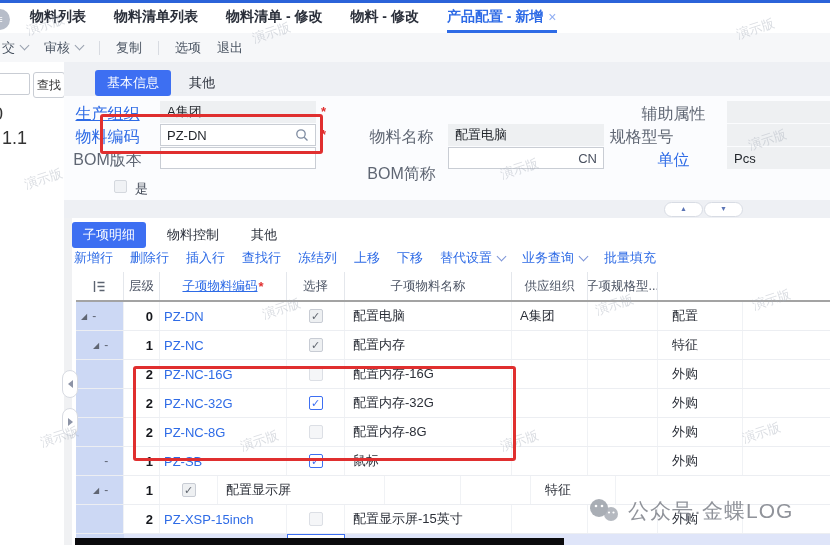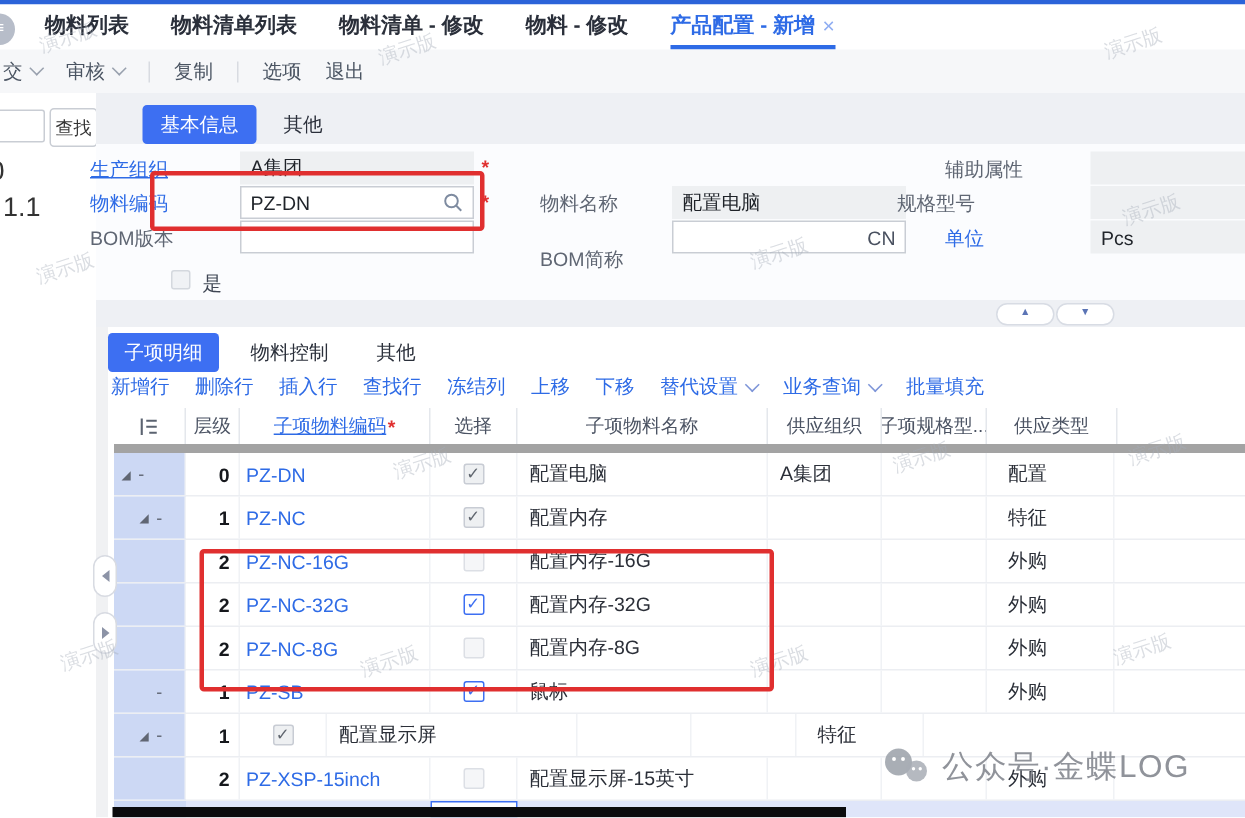--- a/index.html
+++ b/index.html
@@ -27,21 +27,21 @@
   #gutter{left:64px;top:62px;width:8px;height:483px;background:#f0f1f3;}
   .handle{width:14px;height:26px;background:#fff;border:1px solid #d8dbe2;border-radius:8px;left:62px;display:flex;align-items:center;justify-content:center;cursor:pointer;z-index:5;}
   .tri-l{width:0;height:0;border-top:4px solid transparent;border-bottom:4px solid transparent;border-right:5px solid #8c93a6;}
   .tri-r{width:0;height:0;border-top:4px solid transparent;border-bottom:4px solid transparent;border-left:5px solid #8c93a6;}
   
   #formstrip{left:64px;top:62px;width:766px;height:34px;background:#eef0f4;}
   #formpanel{left:64px;top:96px;width:766px;height:104px;background:#fbfcfe;}
   #formtabs{left:95px;top:70px;display:flex;gap:6px;}
   .ftab{padding:4px 12px;border-radius:3px 3px 0 0;font-size:13px;color:#2a2f3a;cursor:pointer;}
   .ftab.active{background:#3d6ff2;color:#fff;border-radius:3px;}
-  .flabel{font-size:13px;color:#5f6673;text-align:left;display:block;}
+  .flabel{font-size:16px;color:#5f6673;text-align:center;display:block;}
   .flabel.blue{color:#2e6be6;cursor:pointer;}
   .flabel.blue.u{text-decoration:underline;}
   .fval{height:22px;box-sizing:border-box;font-size:13px;color:#1f2329;display:flex;align-items:center;padding:0 6px;}
   .ro{background:#eef0f2;border:1px solid transparent;}
   .inp{background:#fff;border:1px solid #c9cdd4;}
   .req{color:#e02f2f;font-size:13px;font-weight:700;}
   .suffix{margin-left:auto;color:#4a5160;}
   .cbx{width:13px;height:13px;background:#f0f2f5;border:1px solid #d4d8de;border-radius:2px;box-sizing:border-box;cursor:pointer;}
   .pill{width:37px;height:13px;background:#fff;border:1px solid #d8dce4;border-radius:8px;text-align:center;font-size:7px;color:#5b74b5;line-height:12px;cursor:pointer;z-index:4;}
   #midstrip{left:64px;top:200px;width:766px;height:18px;background:#eef0f4;}
@@ -49,21 +49,21 @@
   #detailpanel{left:72px;top:218px;width:758px;height:327px;background:#fff;}
   #dtabs{left:72px;top:222px;display:flex;gap:10px;}
   .dtab{padding:4px 11px;font-size:13px;color:#2a2f3a;cursor:pointer;border-radius:3px;}
   .dtab.active{background:#3d6ff2;color:#fff;}
   #dtoolbar{left:74px;top:249px;display:flex;gap:17px;color:#2e6be6;font-size:13px;align-items:center;}
   .tlink{display:flex;align-items:center;gap:6px;cursor:pointer;}
   .chev.blue{border-color:#7d95d8;}
   
   #tbl{left:76px;top:272px;width:754px;}
   .trow{display:flex;height:29px;border-bottom:1px solid #eceef2;box-sizing:border-box;}
-  .thead{height:30px;border-bottom:6px solid #a3a3a3;}
+  .thead{height:30px;border-bottom:2px solid #a3a3a3;}
   .tc{box-sizing:border-box;display:flex;align-items:center;border-right:1px solid #f0f2f5;overflow:hidden;white-space:nowrap;}
   .thead .tc{justify-content:center;color:#4b5363;font-size:12.5px;border-right:1px solid #e4e7ec;}
   .hlink{color:#2e6be6;text-decoration:underline;cursor:pointer;}
   .rowhead{background:#ccd8f4;}
   .lvl{justify-content:flex-end;padding-right:6px;font-weight:700;color:#16181d;}
   .code{color:#2e6be6;padding-left:4px;cursor:pointer;}
   .namec{padding-left:8px;color:#2b2f38;}
   .orgc{padding-left:8px;color:#2b2f38;}
   .attrc{padding-left:14px;color:#2b2f38;}
   .ckw{justify-content:center;}
@@ -274,23 +274,20 @@
         </div>
         <div class="tc" style="width:167px">
           <span>子项物料名称</span>
         </div>
         <div class="tc" style="width:76px">
           <span>供应组织</span>
         </div>
         <div class="tc" style="width:70px">
           <span>子项规格型...</span>
         </div>
-        <div class="tc" style="width:87px">
-          <span>供应类型</span>
-        </div>
       </div>
       <div class="trow">
     <div class="tc rowhead" style="width:48px;padding-left:5px">
           <span class="exp">◢</span>
           <span class="dash">-</span>
         </div>
     <div class="tc lvl" style="width:36px">0</div>
     <div class="tc code" style="width:127px">PZ-DN</div>
     <div class="tc ckw" style="width:58px">
           <span class="cb gray">✓</span>

